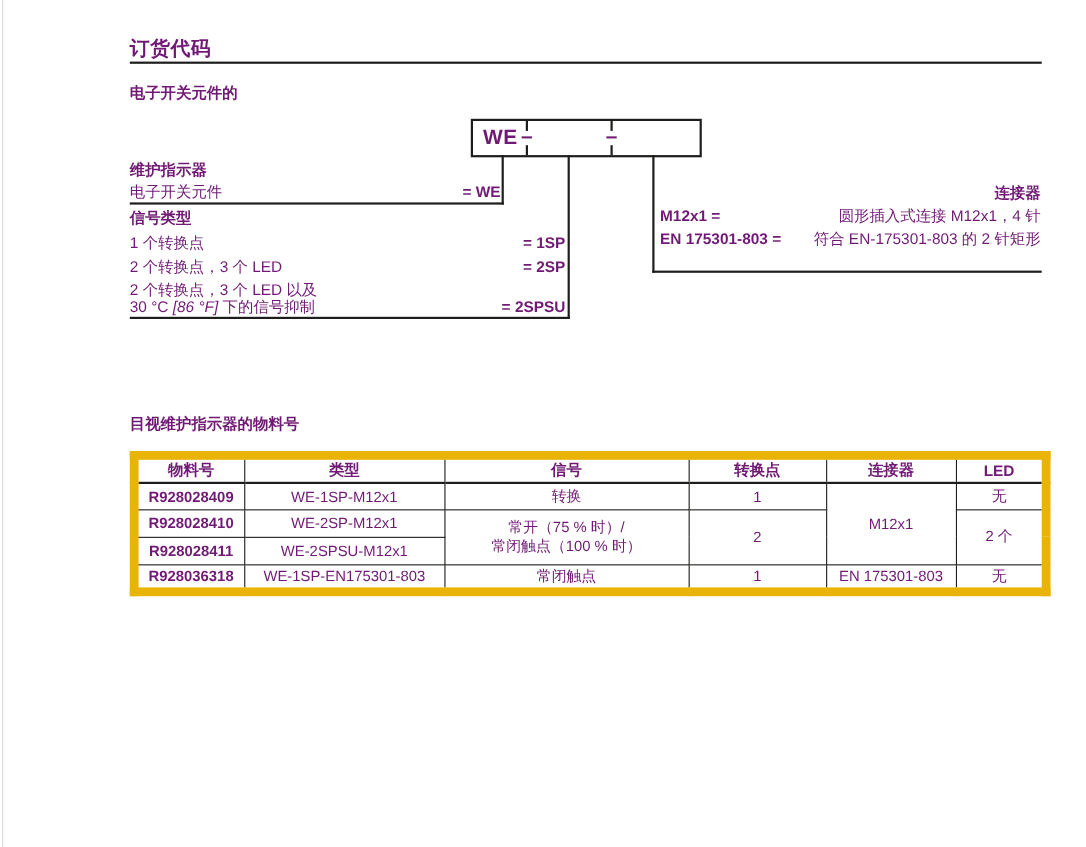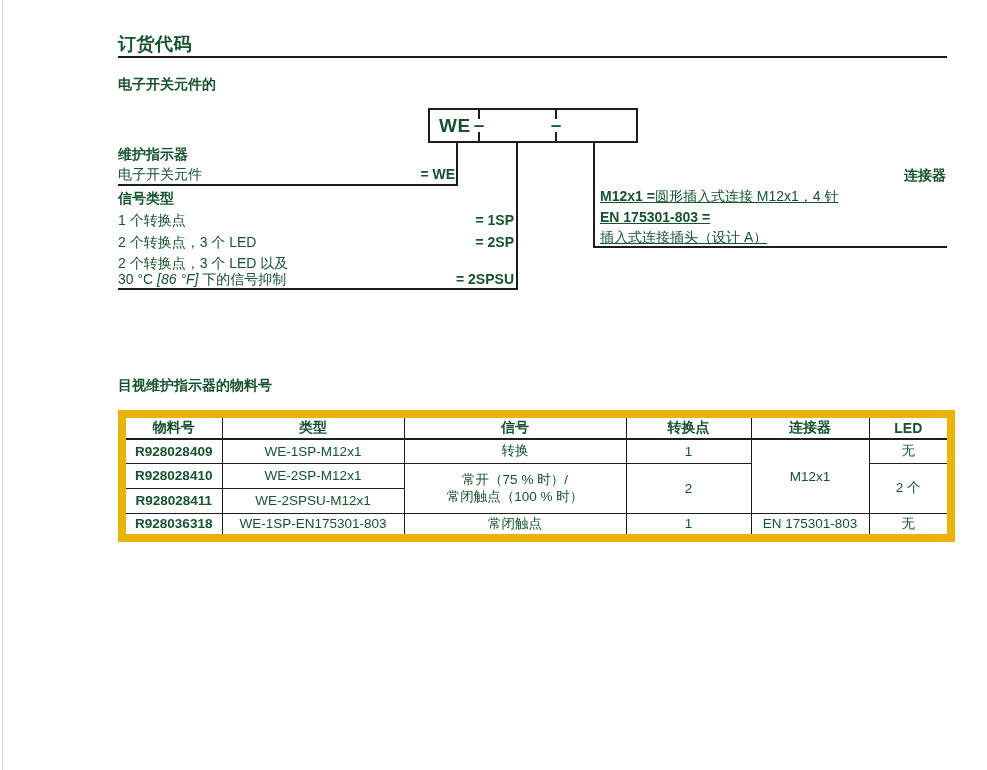--- a/index.html
+++ b/index.html
@@ -1,17 +1,17 @@
 <!DOCTYPE html>
 <html><head>
 <meta charset="utf-8">
 <style>
   html,body{margin:0;padding:0;background:#ffffff;}
   .page{position:relative;width:987px;height:770px;background:#ffffff;
-        font-family:"Liberation Sans",sans-serif;color:#14532d;overflow:hidden;}
+        font-family:"Liberation Sans",sans-serif;color:#701a75;overflow:hidden;}
   .edge-line{position:absolute;left:2px;top:0;width:1px;height:770px;background:#dadada;}
 
   .section-title{position:absolute;left:118px;top:32px;font-size:18px;font-weight:bold;letter-spacing:0.5px;}
   .title-rule{position:absolute;left:118px;top:56px;width:829px;height:2px;background:#1d1d1b;}
   .diagram-caption{position:absolute;left:118px;top:76px;font-size:14px;font-weight:bold;}
 
   
   .code-box{position:absolute;left:428px;top:108px;width:210px;height:35px;
             border:2px solid #1d1d1b;box-sizing:border-box;}
   .code-prefix{position:absolute;left:9px;top:50%;transform:translateY(-50%);
@@ -36,21 +36,21 @@
   .it{font-style:italic;}
 
   .maint-heading{position:absolute;left:118px;top:146px;font-size:14px;font-weight:bold;}
   .maint-row{position:absolute;left:118px;top:166px;width:337px;display:flex;justify-content:space-between;}
 
   .sig-heading{position:absolute;left:118px;top:190px;font-size:14px;font-weight:bold;}
   .sig-row{position:absolute;left:118px;width:396px;display:flex;justify-content:space-between;}
   .sr0{top:212px;} .sr1{top:234px;} .sr2{top:255px;} .sr3{top:271px;}
 
   .conn-heading{position:absolute;left:600px;top:167px;width:346px;text-align:right;font-size:14px;font-weight:bold;}
-  .conn-row{position:absolute;left:600px;width:346px;display:flex;text-decoration:underline;}
+  .conn-row{position:absolute;left:600px;width:346px;display:flex;justify-content:space-between;}
   .cr0{top:188px;} .cr1{top:209px;gap:25px;} .cr2{top:229px;}
 
   
   .table-title{position:absolute;left:118px;top:377px;font-size:14px;font-weight:bold;}
   table.mat{position:absolute;left:118px;top:410px;border-collapse:collapse;table-layout:fixed;
             width:829px;font-size:13.5px;}
   table.mat th,table.mat td{border:1px solid #1d1d1b;padding:1px 6px;text-align:center;
             overflow:hidden;white-space:nowrap;}
   table.mat{border:8px solid #eab308;}
   table.mat th{border-bottom:2px solid #1d1d1b;font-size:14px;font-weight:bold;}
@@ -110,24 +110,21 @@
     <span class="b">= 2SPSU</span>
   </div>
 
   <div class="conn-heading">连接器</div>
   <div class="conn-row cr0 lbl">
     <span class="b">M12x1 =</span>
     <span>圆形插入式连接 M12x1，4 针</span>
   </div>
   <div class="conn-row cr1 lbl">
     <span class="b">EN 175301-803 =</span>
-  </div>
-  <div class="conn-row cr2 lbl">
-    <span class="b"></span>
-    <span>插入式连接插头（设计 A）</span>
+    <span>符合 EN-175301-803 的 2 针矩形</span>
   </div>
 
   <div class="table-title">目视维护指示器的物料号</div>
   <table class="mat">
     <colgroup>
       <col style="width:100px">
         <col style="width:182px">
         <col style="width:222px">
       <col style="width:125px">
         <col style="width:118px">

